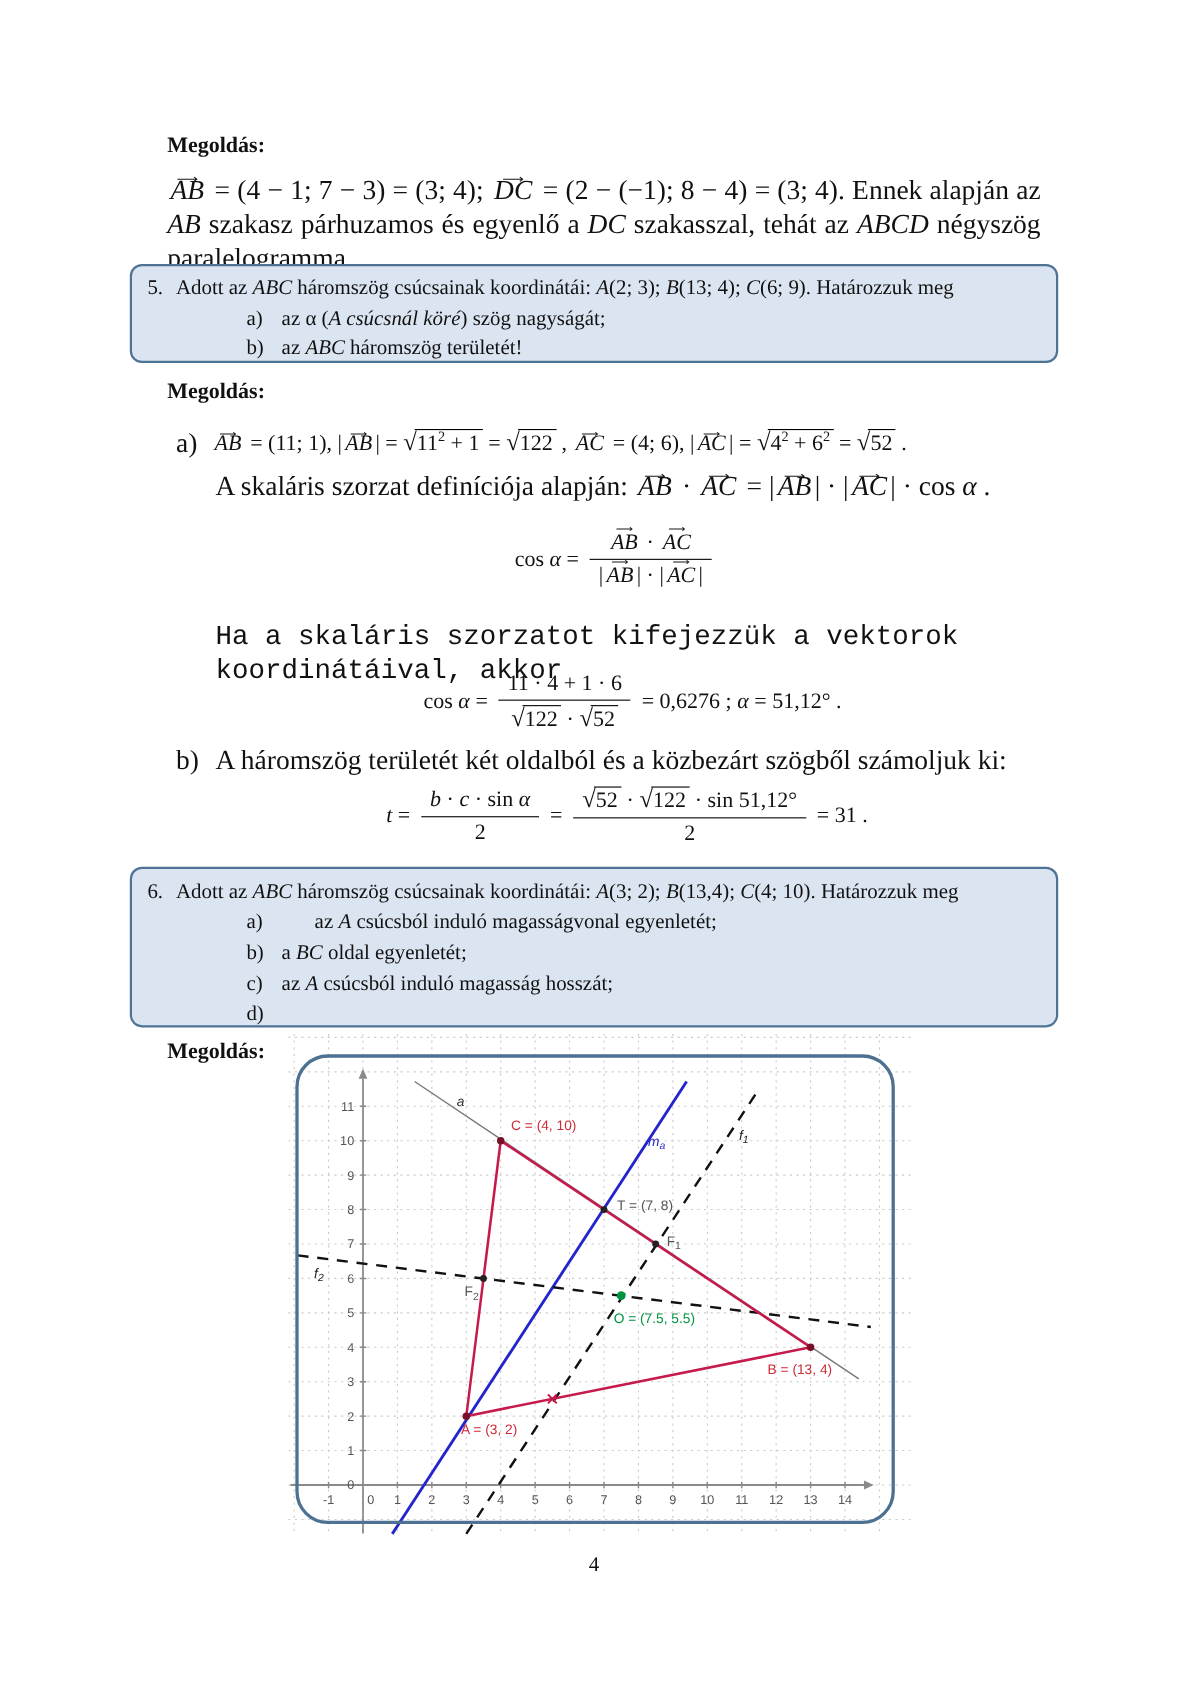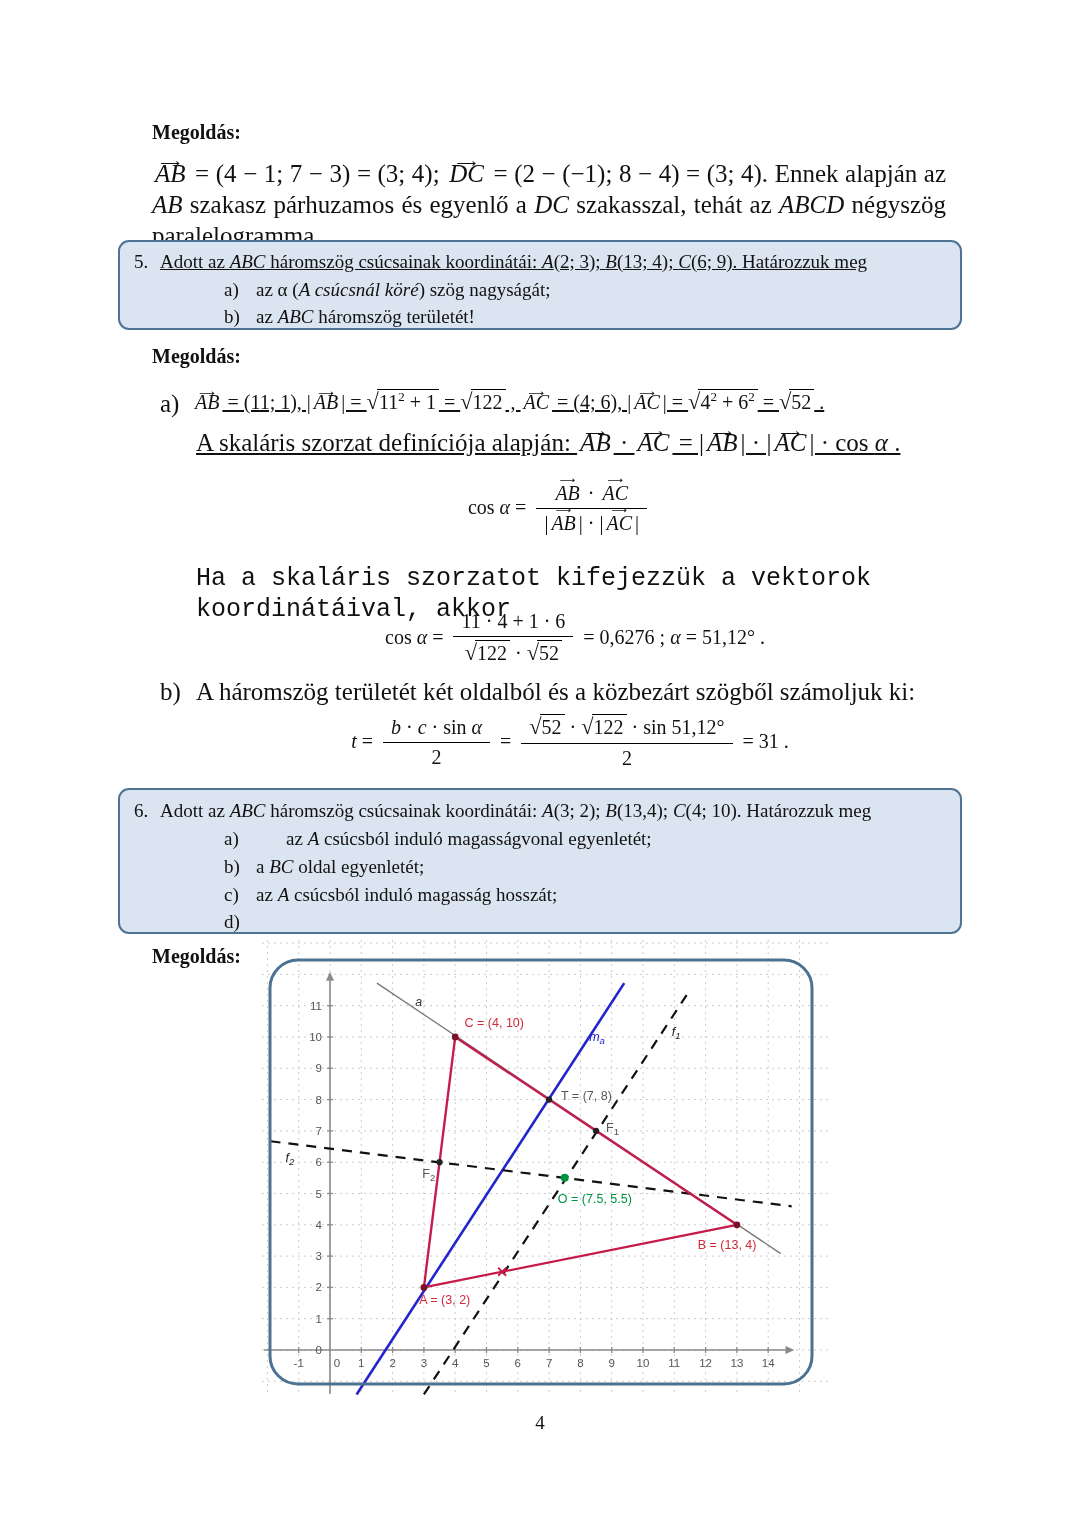--- a/index.html
+++ b/index.html
@@ -21,21 +21,21 @@
   }
   
   .sqrt { display:inline-block; white-space:nowrap; }
   .sqrt .rsign { font-size:1.12em; }
   .sqrt .rad { border-top:1.4px solid #000; padding:1px 3px 0 2px; margin-left:-2px; }
   
   .frac { display:inline-block; vertical-align:middle; margin:0 5px; position:relative; top:-2px; }
   .frac .fnum { display:block; padding:2px 8px 3px; border-bottom:1.5px solid #000; }
   .frac .fden { display:block; padding:3px 8px 0; }
   sup { font-size:0.65em; }
-  .formula { font-size:20px; line-height:30px; padding-top:10px; white-space:nowrap;text-decoration:underline; }
+  .formula { font-size:20px; line-height:30px; padding-top:10px; white-space:nowrap; }
   .display-formula { text-align:center; font-size:20px; padding-top:12px; }
   
   .problem-box {
     background:#DBE5F1; border:2.5px solid #4E7394; border-radius:11px;
     font-size:19px;
   }
   .pnum { position:absolute; left:14px; }
   .pintro { position:absolute; left:40px; white-space:nowrap; }
   .item-label { position:absolute; left:104px; }
   .item-text { position:absolute; left:136px; white-space:nowrap; }
@@ -44,21 +44,21 @@
   .page-number { width:1080px; text-align:center; font-size:19px; }
 </style>
 </head>
 <body>
 
 <div class="abs heading" style="left:152px; top:121px;">Megoldás:</div>
 <p class="abs body-text" style="left:152px; top:158px; width:794px; text-align:justify;"><span class="vec">AB</span> = (4 − 1; 7 − 3) = (3; 4);  <span class="vec">DC</span> = (2 − (−1); 8 − 4) = (3; 4).  Ennek alapján az <span class="mvar">AB</span>  szakasz párhuzamos és egyenlő a <span class="mvar">DC</span> szakasszal, tehát az <span class="mvar">ABCD</span> négyszög paralelogramma.</p>
 
 <div class="abs problem-box" style="left:118px; top:240px; width:844px; height:90px;">
   <span class="pnum" style="top:9px;">5.</span>
-  <span class="pintro" style="top:9px;text-decoration:underline;">Adott az <span class="mvar">ABC</span> háromszög csúcsainak koordinátái: <span class="mvar">A</span>(2; 3); <span class="mvar">B</span>(13; 4); <span class="mvar">C</span>(6; 9). Határozzuk meg</span>
+  <span class="pintro" style="top:9px;">Adott az <span class="mvar">ABC</span> háromszög csúcsainak koordinátái: <span class="mvar">A</span>(2; 3); <span class="mvar">B</span>(13; 4); <span class="mvar">C</span>(6; 9). Határozzuk meg</span>
   <span class="item-label" style="top:37px;">a)</span>
   <span class="item-text" style="top:37px;">az α (<span class="mvar">A csúcsnál köré</span>)  szög nagyságát;</span>
   <span class="item-label" style="top:64px;">b)</span>
   <span class="item-text" style="top:64px;">az <span class="mvar">ABC</span>  háromszög területét!</span>
 </div>
 
 <div class="abs heading" style="left:152px; top:345px;">Megoldás:</div>
 <span class="abs body-text" style="left:160px; top:388px;">a)</span>
 <div class="abs formula" style="left:192px; top:372px;"><span class="vec">AB</span> = (11; 1),   |<span class="vec">AB</span>| = <span class="sqrt"><span class="rsign">√</span><span class="rad">11<sup>2</sup> + 1</span></span> = <span class="sqrt"><span class="rsign">√</span><span class="rad">122</span></span> ,    <span class="vec">AC</span> = (4; 6),    |<span class="vec">AC</span>| = <span class="sqrt"><span class="rsign">√</span><span class="rad">4<sup>2</sup> + 6<sup>2</sup></span></span> = <span class="sqrt"><span class="rsign">√</span><span class="rad">52</span></span> .</div>
 <div class="abs formula" style="left:196px; top:418px; font-size:25px;">A skaláris szorzat definíciója alapján: <span class="vec">AB</span> · <span class="vec">AC</span> = |<span class="vec">AB</span>| · |<span class="vec">AC</span>| · cos <span class="mvar">α</span> .</div>

